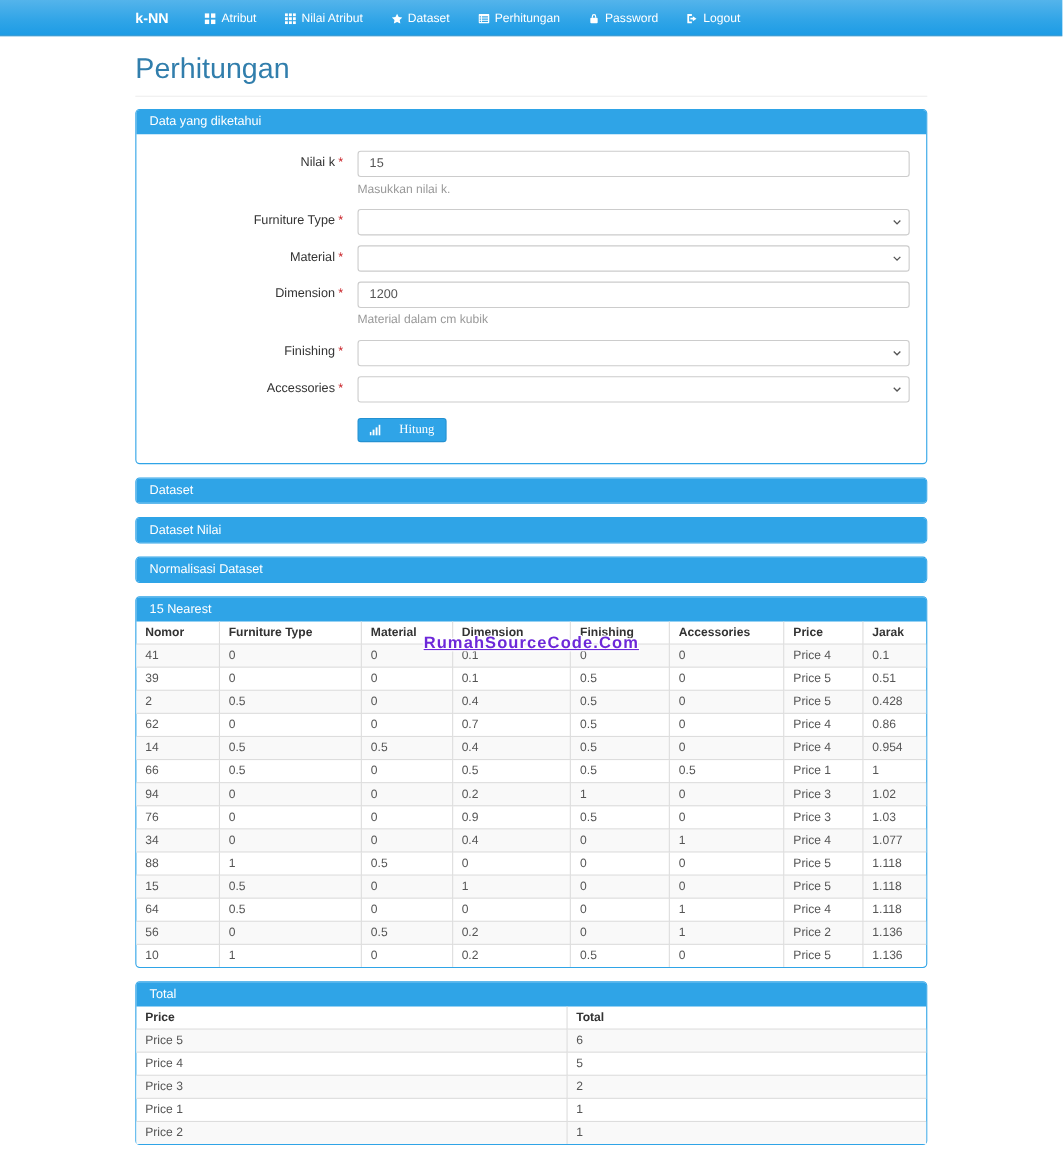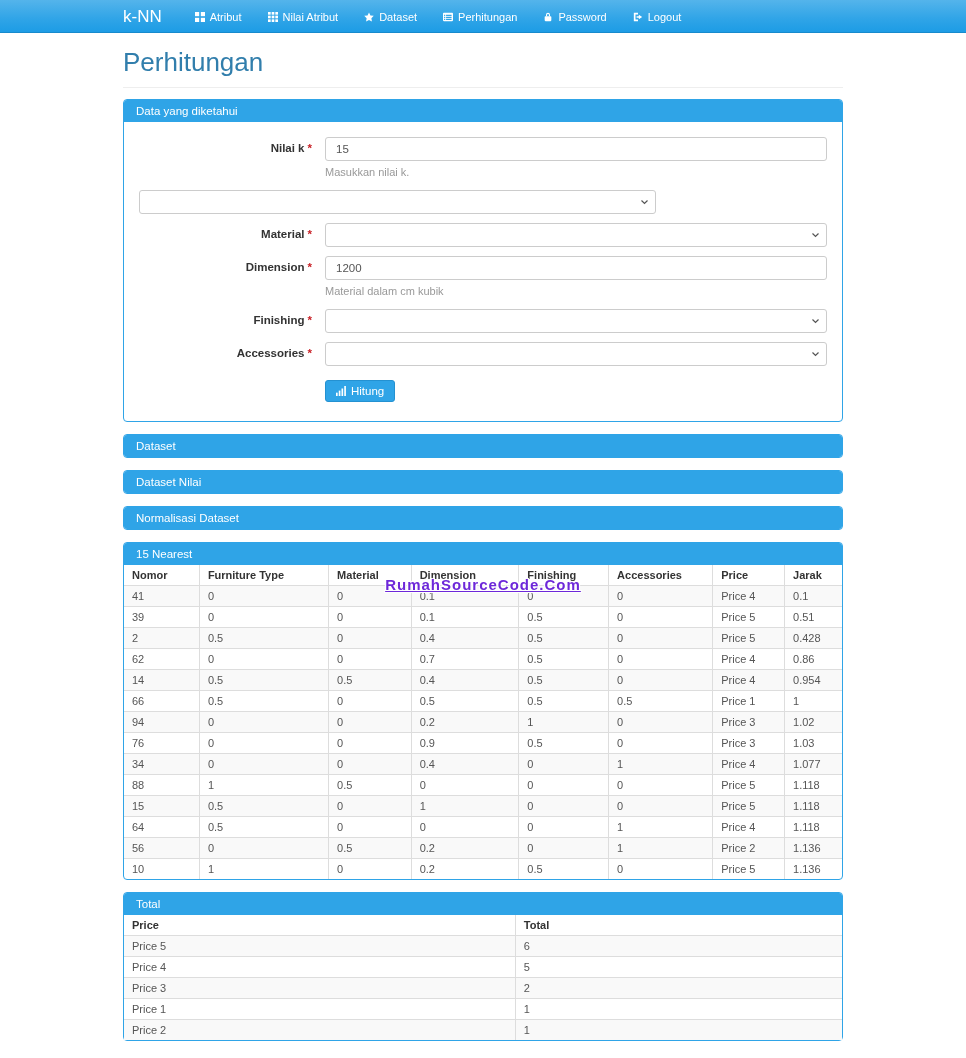--- a/index.html
+++ b/index.html
@@ -4,49 +4,49 @@
 <style>
   * { box-sizing: border-box; }
   html, body { margin: 0; padding: 0; background: #fff; }
   body { font-family: "Liberation Sans", sans-serif; font-size: 12px; color: #333; width: 966px; }
 
   .container { width: 750px; margin: 0 auto; padding: 0 15px; }
 
   
   .navbar { background: linear-gradient(#54b4eb, #2fa4e7 60%, #1d9ce5); border-bottom: 1px solid #178acc; height: 33px; }
   .navbar .container { display: flex; align-items: center; height: 33px; }
-  .navbar-brand { color: #fff; font-weight: normal; font-size: 17px; margin-right: 10px; text-decoration: none; padding: 0 10px 0 0; cursor: pointer; }
+  .navbar-brand { color: #fff; font-weight: bold; font-size: 13px; margin-right: 10px; text-decoration: none; padding: 0 10px 0 0; cursor: pointer; }
   .nav-items { display: flex; height: 33px; }
   .nav-item { color: #fff; font-size: 11px; display: flex; align-items: center; gap: 5px; padding: 0 13px; height: 33px; text-decoration: none; cursor: pointer; }
   .nav-item .icn { display: inline-flex; }
   .icn svg { width: 10px; height: 10px; fill: currentColor; display: block; }
 
   
   .page-title { color: #317eac; font-size: 26px; font-weight: 500; margin: 14px 0 9px; }
   .title-divider { border: 0; border-top: 1px solid #eee; margin: 0 0 11px; }
 
   
   .panel { border: 1px solid #ddd; border-radius: 4px; margin-bottom: 12px; background: #fff; }
   .panel-primary { border-color: #2fa4e7; }
   .panel-heading { background: #2fa4e7; color: #fff; padding: 5px 12px; font-size: 11.5px; border-radius: 3px 3px 0 0; }
   .panel-collapsed .panel-heading { border-radius: 3px; }
   .panel-body { padding: 15px 15px 10px; }
 
   
   .form-group { display: flex; margin-bottom: 9px; }
-  .control-label { width: 186px; text-align: right; padding-right: 13px; padding-top: 5px; font-weight: bold; font-size: 11.5px; color: #333; }
+  .control-label { width: 186px; text-align: right; padding-right: 13px; padding-top: 5px; font-weight: normal; font-size: 11.5px; color: #333; }
   .control-label .req { color: #c71c22; margin-left: 3px; }
   .controls { flex: 1; max-width: 517px; }
   .form-control { width: 100%; height: 24px; padding: 3px 10px; border: 1px solid #ccc; border-radius: 3px; font-size: 11.5px; color: #555; font-family: "Liberation Sans", sans-serif; background: #fff; }
   .select-wrap { position: relative; }
   .select-wrap select { appearance: none; -webkit-appearance: none; -moz-appearance: none; padding-right: 22px; }
   .select-wrap .chev { position: absolute; right: 7px; top: 50%; transform: translateY(-50%); pointer-events: none; color: #555; }
   .select-wrap .chev svg { width: 9px; height: 9px; display: block; }
   .help-block { color: #999; font-size: 11px; margin: 5px 0 3px; }
-  .btn-primary { background: #2fa4e7; border: 1px solid #2491d1; color: #fff; font-size: 11.5px; padding: 4px 10px; border-radius: 3px; display: inline-flex; align-items: center; gap: 5px; cursor: pointer; margin-top: 5px; font-family: Liberation Sans, sans-serif; }
+  .btn-primary { background: #2fa4e7; border: 1px solid #2491d1; color: #fff; font-size: 11.5px; padding: 4px 10px; border-radius: 3px; display: inline-flex; align-items: center; gap: 17px; cursor: pointer; margin-top: 5px; font-family: Liberation Serif, serif; }
   .btn-primary .icn svg { width: 10px; height: 10px; }
 
   
   .tbl { width: 100%; border-collapse: collapse; font-size: 11px; color: #555; }
   .tbl th, .tbl td { border: 1px solid #ddd; padding: 4px 8px; text-align: left; }
   .tbl thead th { color: #333; font-weight: bold; border-top: 0; }
   .tbl th:first-child, .tbl td:first-child { border-left: 0; }
   .tbl th:last-child, .tbl td:last-child { border-right: 0; }
   .tbl tbody tr:last-child td { border-bottom: 0; }
   .tbl tbody tr:nth-child(odd) { background: #f9f9f9; }
@@ -140,20 +140,23 @@
         <label class="control-label">
           <span>Nilai k</span><span class="req">*</span>
         </label>
         <div class="controls">
           <input class="form-control" type="text" value="15" style="">
           <div class="help-block">Masukkan nilai k.</div>
         </div>
       </div>
 
       <div class="form-group">
+        <label class="control-label">
+          <span>Furniture Type</span><span class="req">*</span>
+        </label>
         <div class="controls">
           <div class="select-wrap">
             <select class="form-control"><option value=""></option></select>
             <span class="chev icn">
                 <svg viewBox="0 0 12 12">
                   <path d="M2 4l4 4 4-4" fill="none" stroke="currentColor" stroke-width="1.6"></path>
                 </svg>
               </span>
           </div>
         </div>

